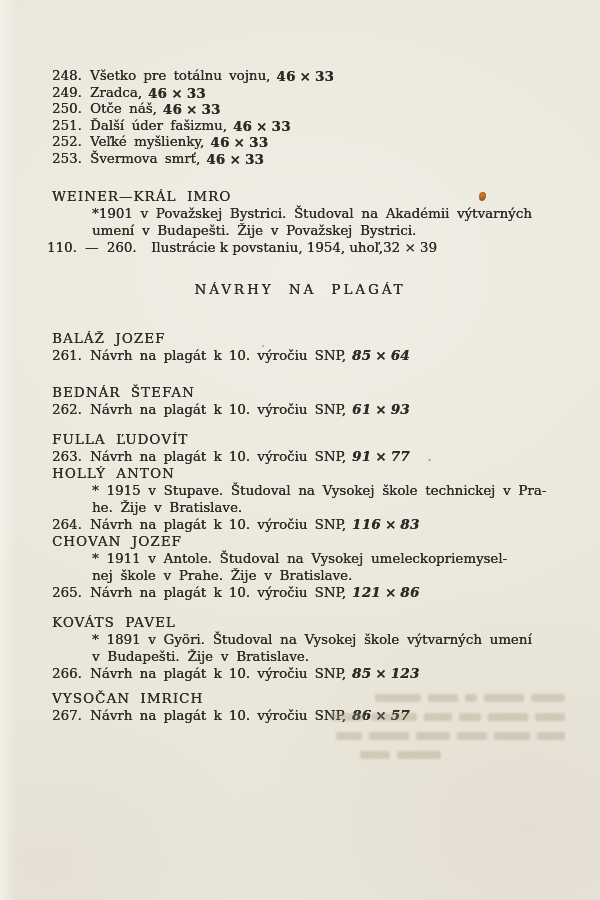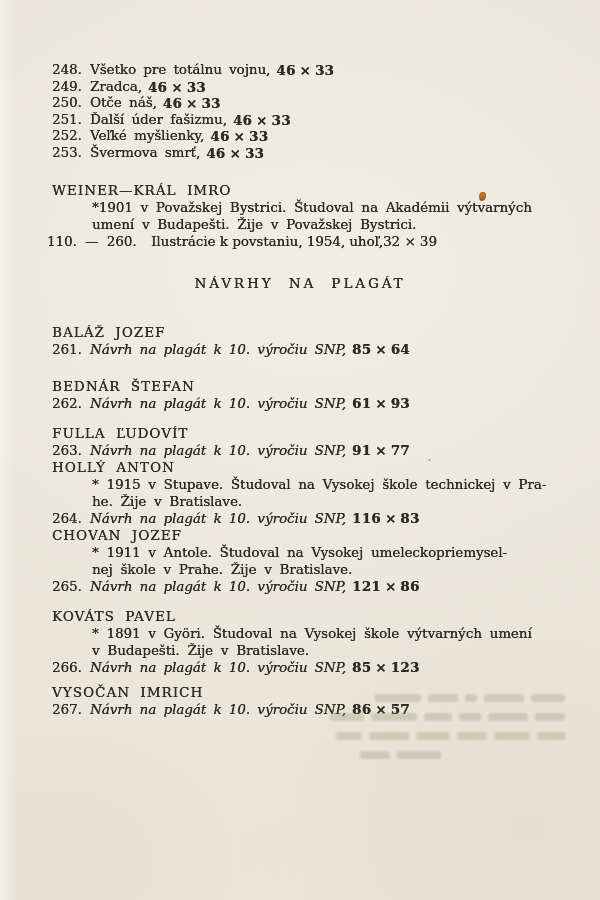--- a/index.html
+++ b/index.html
@@ -11,31 +11,31 @@
   .paper{
     position:absolute;inset:0;
     background:
       linear-gradient(90deg,#f2efe8 0px,rgba(242,239,232,0) 16px),
       radial-gradient(ellipse 820px 620px at 52% 30%,rgba(255,255,255,0.30),rgba(255,255,255,0) 65%),
       radial-gradient(ellipse 500px 400px at 88% 92%,rgba(198,190,170,0.18),rgba(198,190,170,0) 60%),
       radial-gradient(ellipse 420px 300px at 8% 96%,rgba(198,190,170,0.14),rgba(198,190,170,0) 60%),
       #eae6da;
     color:#2e2c27;
   }
-  .content{position:absolute;left:52px;top:62px;width:496px;font-size:13.4px;}
+  .content{position:absolute;left:52px;top:68px;width:496px;font-size:13.4px;}
   .row{display:flex;line-height:16.5px;}
   .row .num{flex:0 0 38px;}
   .row .wtitle{word-spacing:3px;}
   .row .size{font-weight:bold;margin-left:6px;word-spacing:-1px;letter-spacing:0.3px;white-space:nowrap;}
   .artist-name{letter-spacing:1.1px;word-spacing:5px;line-height:17px;}
   .bio{padding-left:40px;line-height:17px;word-spacing:3.5px;}
   .work-row{display:flex;line-height:17px;}
   .work-row .num{flex:0 0 38px;}
-  .work-row .wtitle{word-spacing:3px;font-style:italic;}
-  .work-row .size{font-weight:bold;margin-left:6px;word-spacing:-1px;letter-spacing:0.3px;white-space:nowrap;}
+  .work-row .wtitle{word-spacing:3px;}
+  .work-row .size{font-weight:bold;margin-left:6px;word-spacing:-1px;letter-spacing:0.3px;white-space:nowrap;font-style:italic;}
   .weiner-block{margin-top:21px;}
   .weiner-work{display:flex;line-height:17px;margin-left:-5px;}
   .weiner-work .num{flex:0 0 104px;word-spacing:4px;}
   .section-heading{
     margin-top:26px;text-align:center;
     letter-spacing:3px;word-spacing:8px;line-height:16px;
   }
   .artist-block .work-row{margin-top:0;}
   .ink{text-shadow:0.25px 0 0 currentColor;}
   

